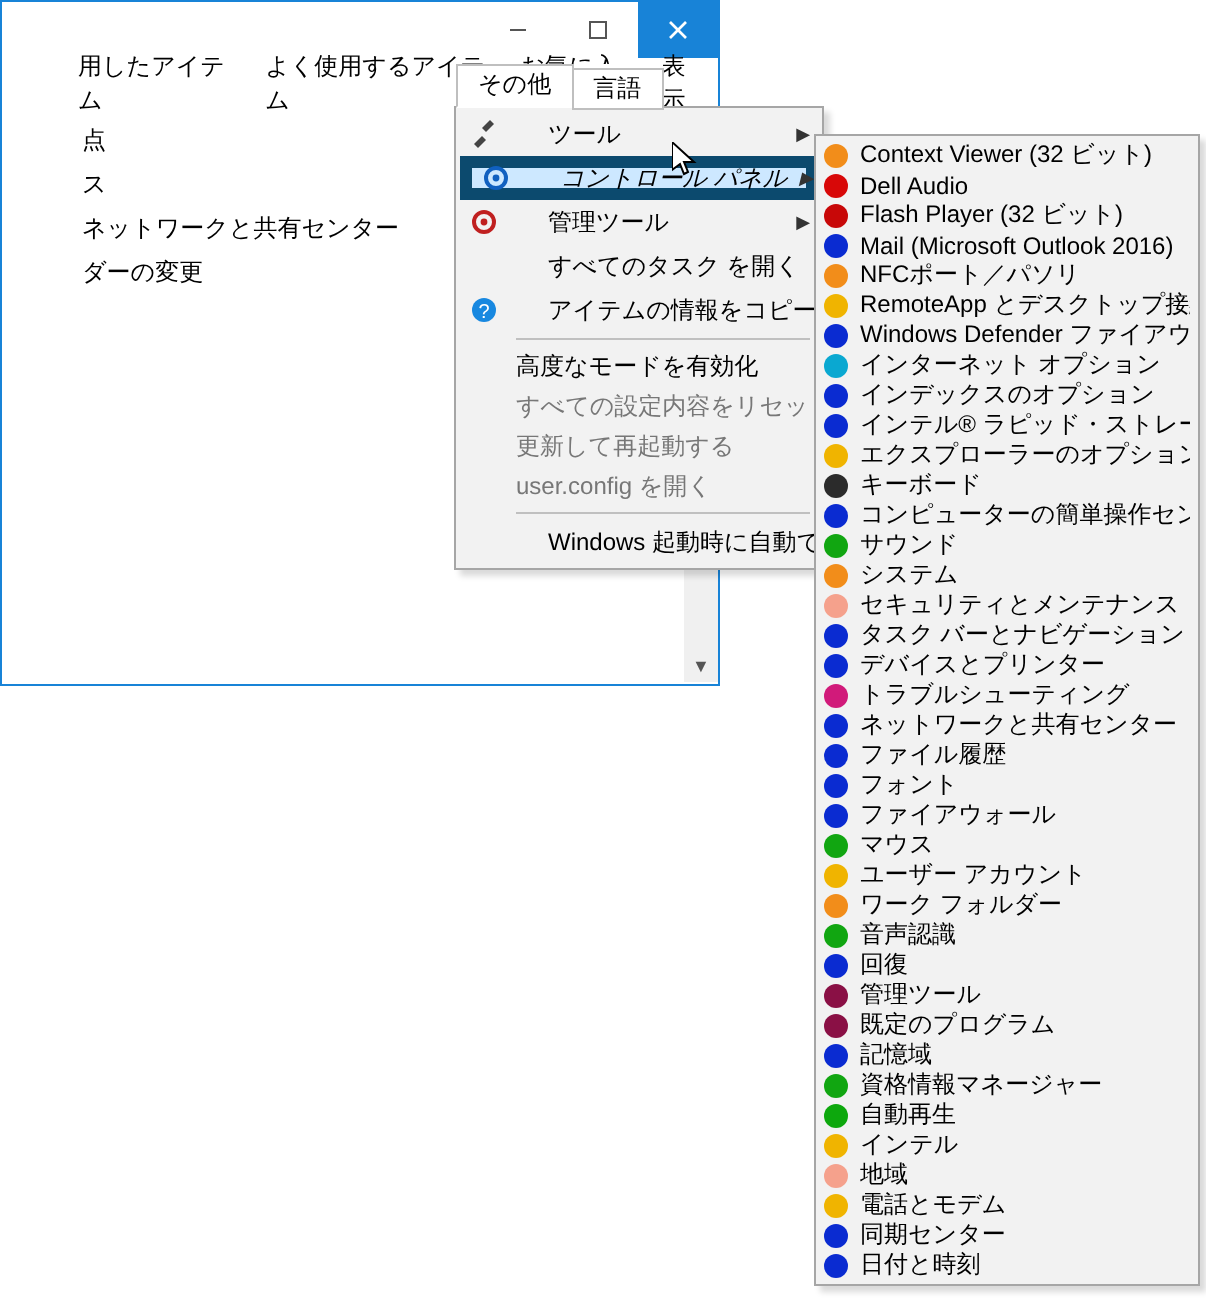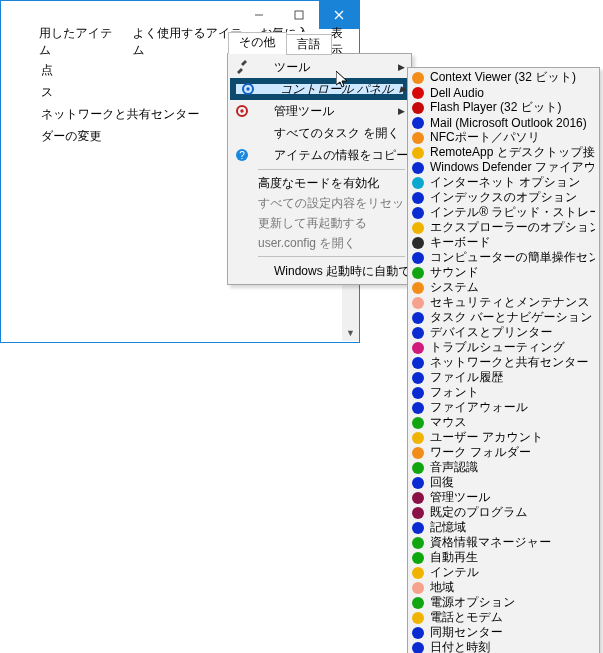--- a/index.html
+++ b/index.html
@@ -428,24 +428,20 @@
     </div>
     <div class="item">
       <span class="dot" style="background: rgb(240, 180, 0);"></span>
       <span class="label">インテル</span>
     </div>
     <div class="item">
       <span class="dot" style="background: rgb(245, 161, 140);"></span>
       <span class="label">地域</span>
     </div>
     <div class="item">
-      <span class="dot" style="background: rgb(17, 166, 17);"></span>
-      <span class="label">電源オプション</span>
-    </div>
-    <div class="item">
       <span class="dot" style="background: rgb(240, 180, 0);"></span>
       <span class="label">電話とモデム</span>
     </div>
     <div class="item">
       <span class="dot" style="background: rgb(10, 43, 209);"></span>
       <span class="label">同期センター</span>
     </div>
     <div class="item">
       <span class="dot" style="background: rgb(10, 43, 209);"></span>
       <span class="label">日付と時刻</span>

